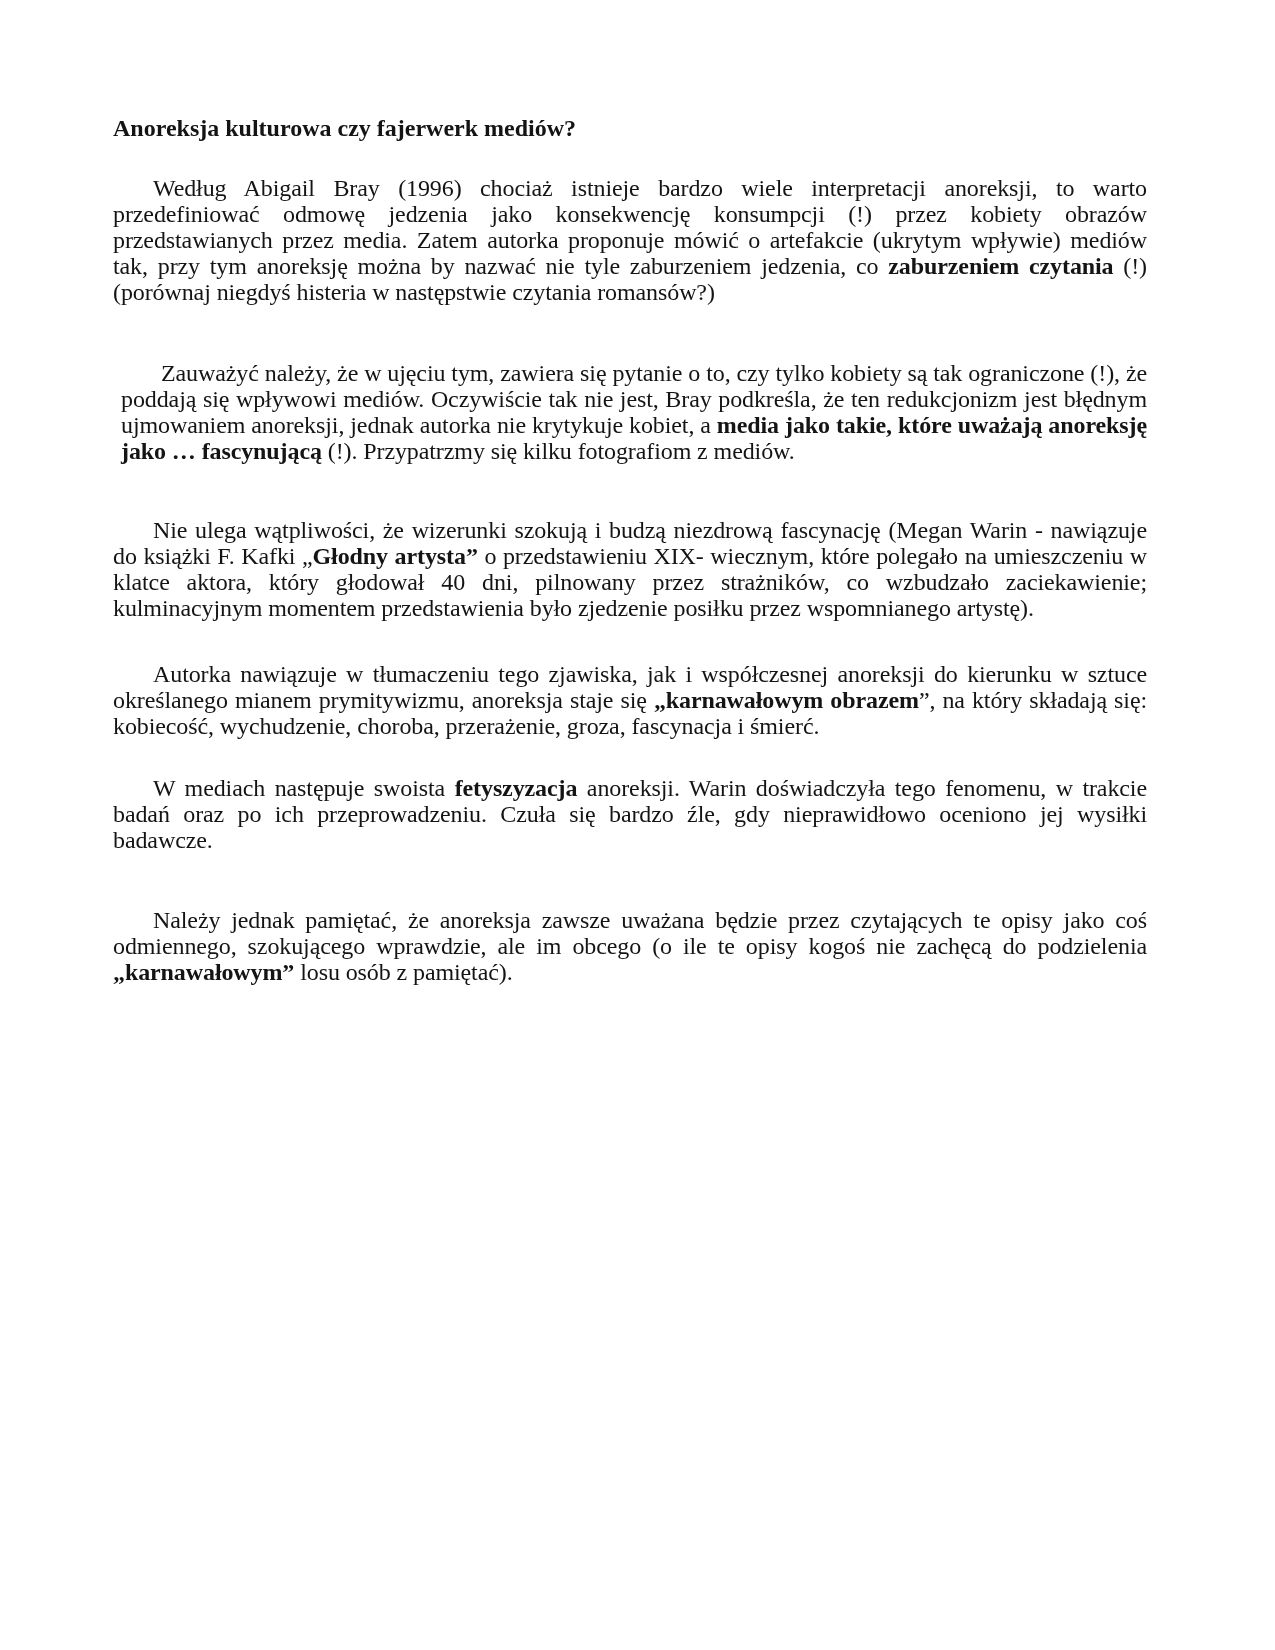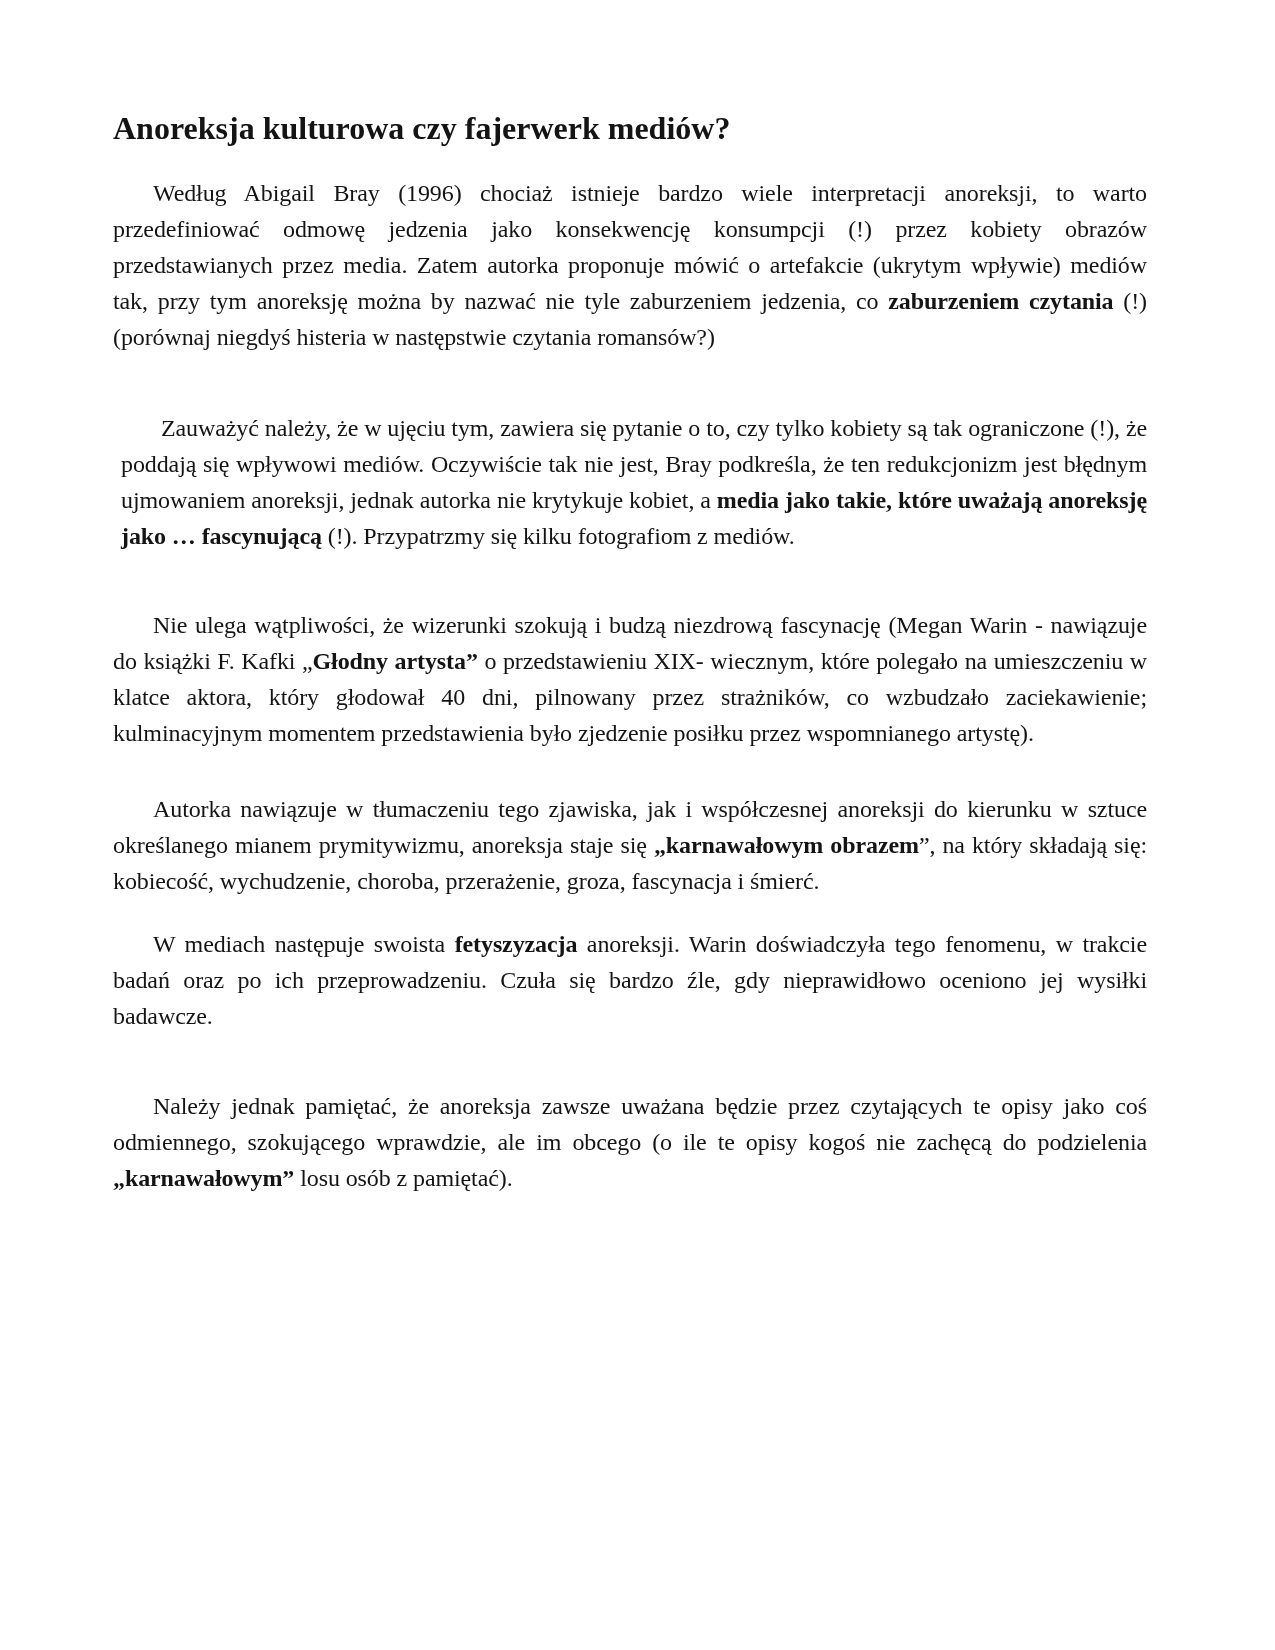--- a/index.html
+++ b/index.html
@@ -14,41 +14,41 @@
     font-family: "Liberation Serif", "DejaVu Serif", serif;
     color: #141414;
   }
   .doc {
     position: absolute;
     left: 113px;
     top: 113px;
     width: 1034px;
   }
   .doc-title {
-    font-size: 32px;
+    font-size: 24px;
     line-height: 30px;
     font-weight: bold;
     margin: 0;
     text-align: left;
   }
   .para {
     font-size: 24px;
-    line-height: 36px;
+    line-height: 26px;
     margin: 0;
     text-align: justify;
     text-indent: 40px;
     letter-spacing: -0.1px;
   }
   .para span { }
   .para .b { font-weight: bold; }
   .mt-title-gap { margin-top: 32px; }
   .mt-large-1 { margin-top: 55px; margin-left: 8px; }
   .mt-large-2 { margin-top: 53px; }
   .mt-small-1 { margin-top: 40px; }
-  .mt-small-2 { margin-top: 27px; }
+  .mt-small-2 { margin-top: 36px; }
   .mt-large-3 { margin-top: 54px; }
 </style>
 </head>
 <body>
 
 <div class="doc">
   <p class="doc-title">Anoreksja kulturowa czy fajerwerk mediów?</p>
 
   <p class="para mt-title-gap"><span>Według Abigail Bray (1996) chociaż istnieje bardzo wiele interpretacji anoreksji, to warto przedefiniować odmowę jedzenia jako konsekwencję konsumpcji (!) przez kobiety obrazów przedstawianych przez media. Zatem autorka proponuje mówić o artefakcie (ukrytym wpływie) mediów tak, przy tym anoreksję można by nazwać nie tyle zaburzeniem jedzenia, co </span><span class="b">zaburzeniem czytania</span><span> (!) (porównaj niegdyś histeria w następstwie czytania romansów?)</span></p>
 

